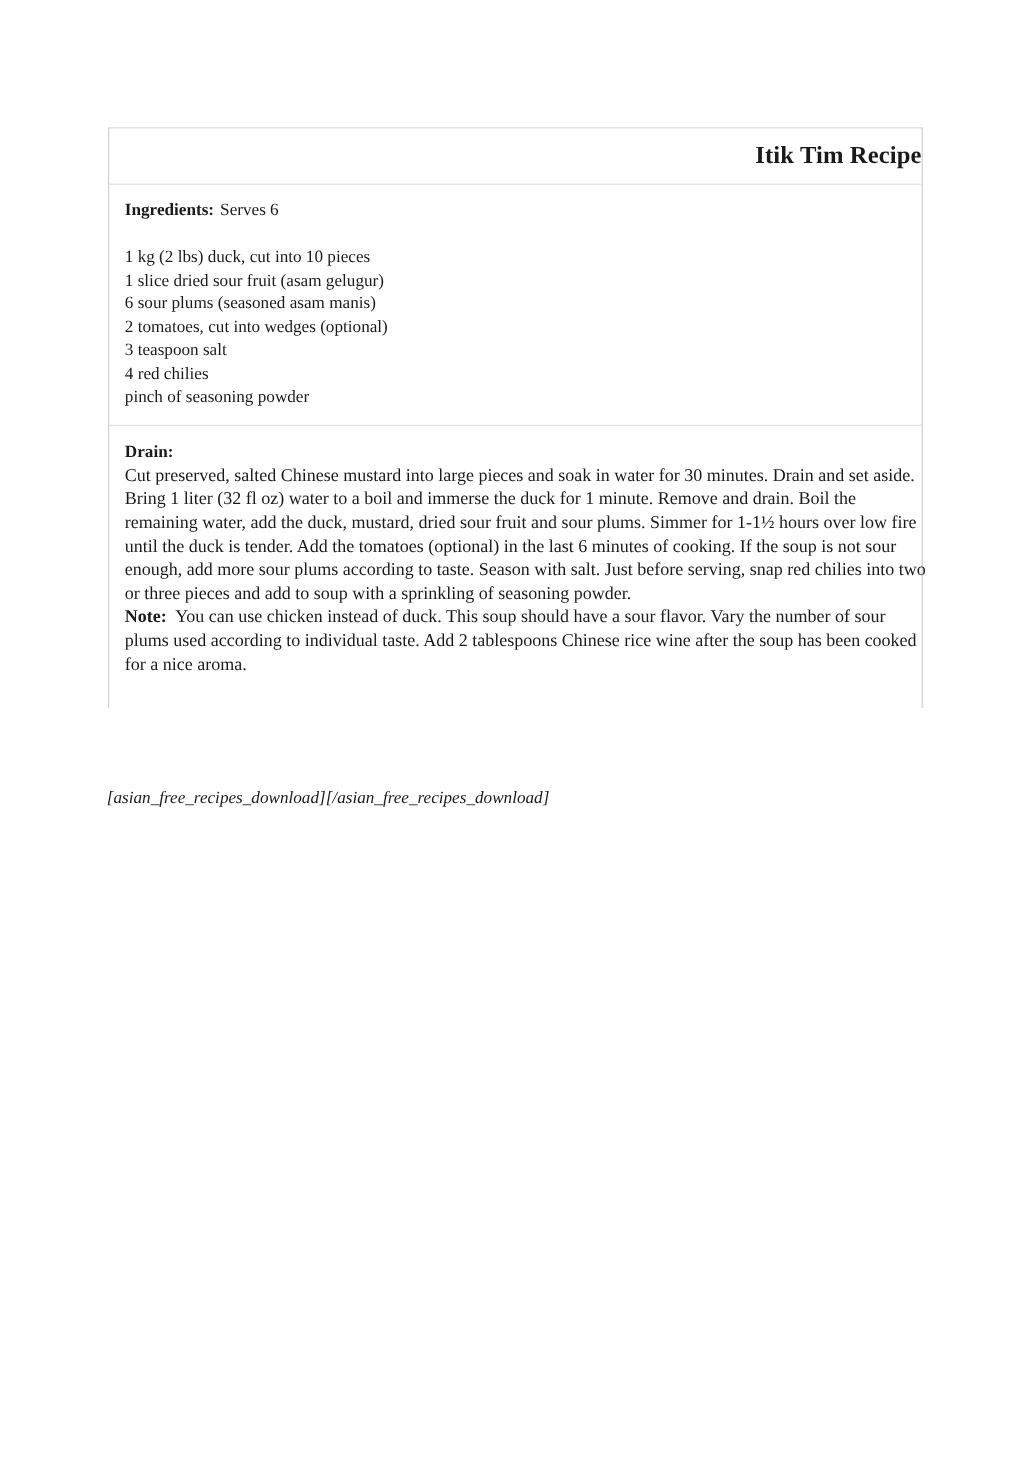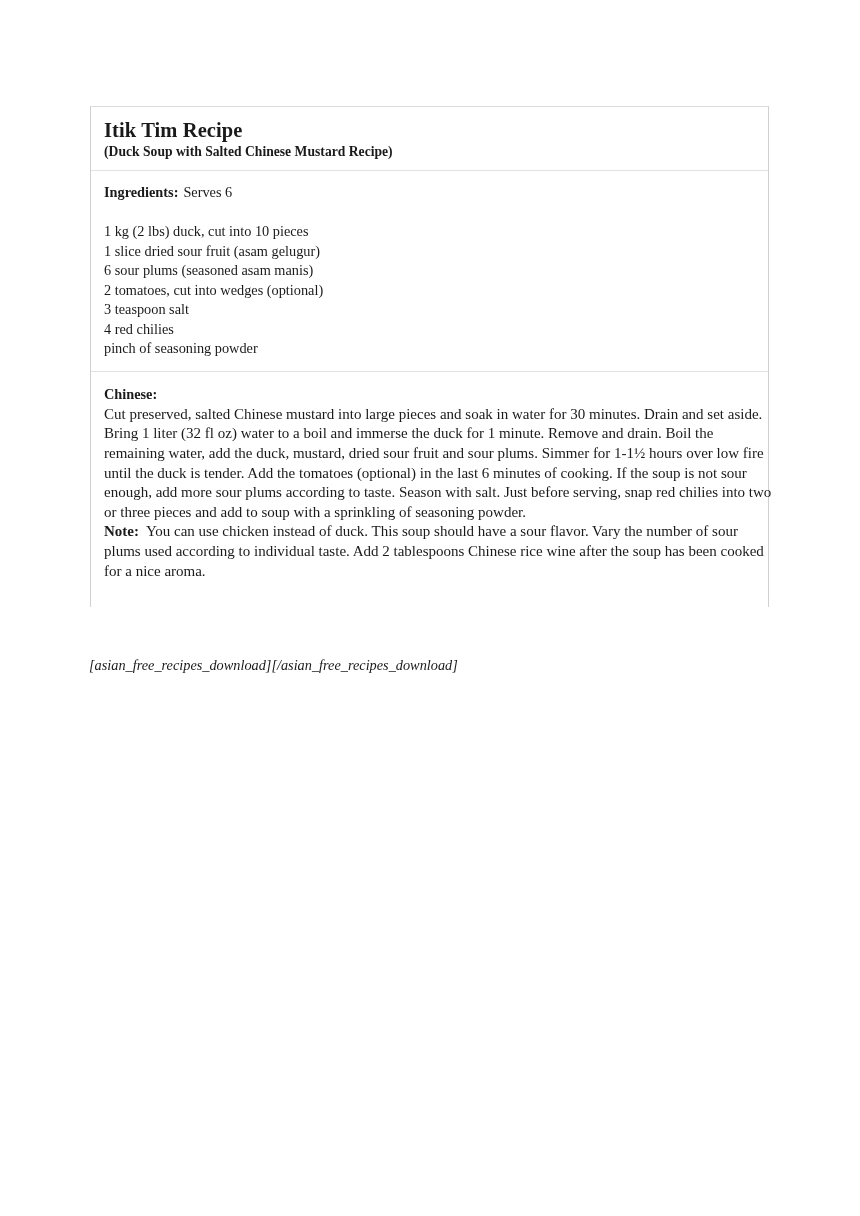--- a/index.html
+++ b/index.html
@@ -52,20 +52,21 @@
     padding-bottom: 26px;
   }
 
   
   .recipe-title {
     font-size: 20.5px;
     font-weight: bold;
     line-height: 1.22;
     letter-spacing: 0.1px;
     margin: 0 0 1px 0;
+    text-align: right;
   }
   .recipe-subtitle {
     font-size: 13.6px;
     font-weight: bold;
     line-height: 1.25;
     margin: 0;
     letter-spacing: 0.02px;
   }
 
   
@@ -122,39 +123,38 @@
     font-style: italic;
   }
 </style>
 </head>
 <body>
 
 <div class="recipe-card">
 
   <div class="card-section section-header">
     <h1 class="recipe-title">Itik Tim Recipe</h1>
-    <div class="recipe-subtitle">(Duck Soup with Salted Chinese Mustard Recipe)</div>
   </div>
 
   <div class="card-section section-ingredients">
     <div class="ingredients-head">
       <span class="lbl">Ingredients:</span><span class="serves">Serves 6</span>
     </div>
     <ul class="ingredient-list">
       <li>1 kg (2 lbs) duck, cut into 10 pieces</li>
       <li>1 slice dried sour fruit (asam gelugur)</li>
       <li>6 sour plums (seasoned asam manis)</li>
       <li>2 tomatoes, cut into wedges (optional)</li>
       <li>3 teaspoon salt</li>
       <li>4 red chilies</li>
       <li>pinch of seasoning powder</li>
     </ul>
   </div>
 
   <div class="card-section section-method">
-    <div class="method-label">Chinese:</div>
+    <div class="method-label">Drain:</div>
     <p class="method-body"><span>Cut preserved, salted Chinese mustard into large pieces and soak in water for 30 minutes.  Drain and set aside.  Bring 1 liter (32 fl oz) water to a boil and immerse the duck for 1 minute.  Remove and drain.  Boil the remaining water, add the duck, mustard, dried sour fruit and sour plums.  Simmer for 1-1½ hours over low fire until the duck is tender.  Add the tomatoes (optional) in the last 6 minutes of cooking.  If the soup is not sour enough, add more sour plums according to taste.  Season with salt.  Just before serving, snap red chilies into two or three pieces and add to soup with a sprinkling of seasoning powder.</span></p>
     <p class="method-body"><span class="note-lbl">Note:</span><span class="gap">&nbsp; </span><span>You can use chicken instead of duck.  This soup should have a sour flavor.  Vary the number of sour plums used according to individual taste.  Add 2 tablespoons Chinese rice wine after the soup has been cooked for a nice aroma.</span></p>
   </div>
 
 </div>
 
 <div class="footer-tags">[asian_free_recipes_download][/asian_free_recipes_download]</div>
 
 </body></html>

